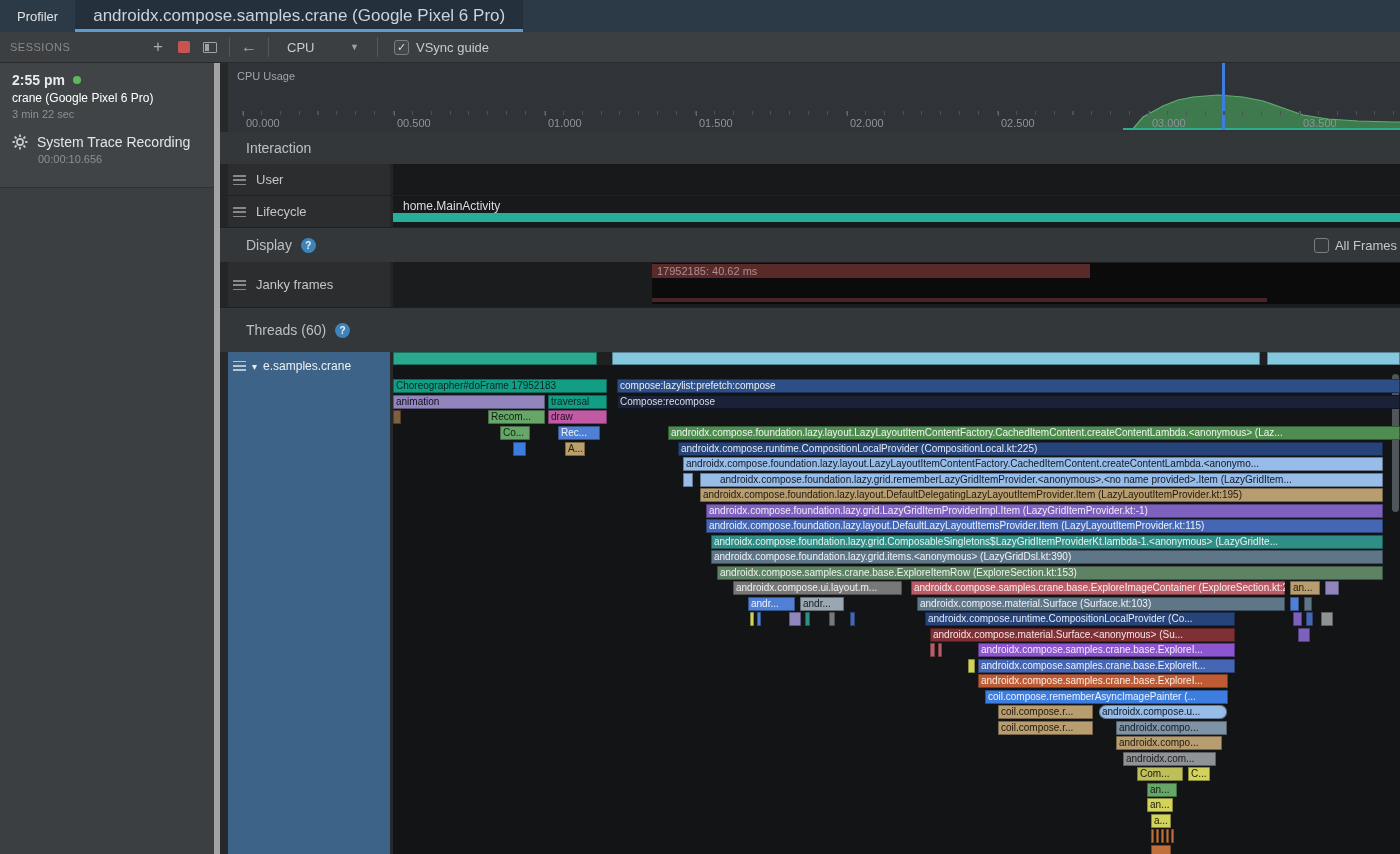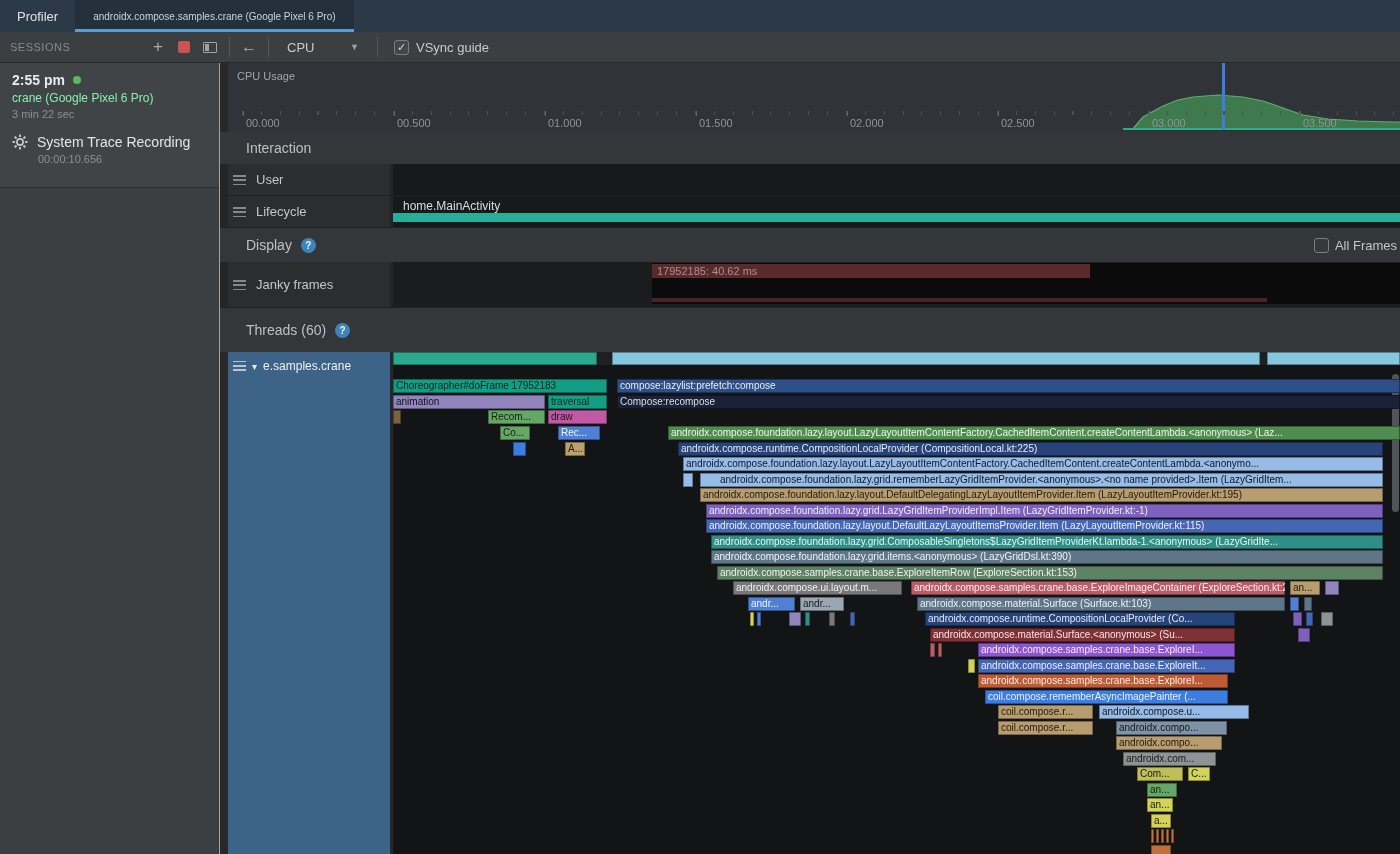--- a/index.html
+++ b/index.html
@@ -4,45 +4,45 @@
 <style>
   *{margin:0;padding:0;box-sizing:border-box}
   html,body{width:1400px;height:854px;overflow:hidden;background:#26282A;
     font-family:"Liberation Sans",sans-serif;-webkit-font-smoothing:antialiased}
   .page{position:relative;width:1400px;height:854px;background:#26282A}
 
   
   .topbar{position:absolute;top:0;left:0;right:0;height:32px;background:#2C3A47;display:flex;align-items:stretch}
   .app-title{color:#DFE3E6;font-size:13px;align-self:center;padding:0 17px}
   .tab{position:relative;display:flex;align-items:center;padding:0 18px;background:rgba(0,0,0,0.16)}
-  .tab span{color:#C9D4DC;font-size:10px}
+  .tab span{color:#C9D4DC;font-size:17px}
   .tab::after{content:'';position:absolute;left:0;right:0;bottom:0;height:3px;background:#5C9CD0}
 
   
   .toolbar{position:absolute;top:32px;left:0;right:0;height:31px;background:#3C3F41;border-bottom:1px solid #2A2A2A;display:flex;align-items:center}
   .sessions-label{color:#87898B;font-size:11px;letter-spacing:.5px;padding-left:10px;width:145px}
   .tb-btn{width:26px;height:24px;display:flex;align-items:center;justify-content:center;color:#A7ABAF;font-size:17px;cursor:pointer}
   .stop-sq{width:12px;height:12px;background:#C75450;border-radius:2px}
   .panel-ic{position:relative;width:14px;height:11px;border:1.5px solid #9FA3A7;border-radius:1px}
   .panel-ic::before{content:'';position:absolute;left:1px;top:1px;bottom:1px;width:4px;background:#9FA3A7}
   .sep{width:1px;height:20px;background:#54585B;margin:0 6px}
   .cpu-select{display:flex;align-items:center;justify-content:space-between;width:96px;padding:0 12px;color:#C7CBCE;font-size:13px;cursor:pointer}
   .cpu-select .caret{font-size:9px;color:#9FA3A7}
   .vsync{display:flex;align-items:center;gap:7px;color:#C7CBCE;font-size:13px;margin-left:10px;cursor:pointer}
   .checkbox{width:15px;height:15px;border:1px solid #7A7E82;border-radius:3px;background:#43474A;display:flex;align-items:center;justify-content:center;color:#D8DCDF;font-size:11px;line-height:1}
   .checkbox.empty{background:#35393C;color:transparent}
 
   
-  .sessions-panel{position:absolute;top:63px;left:0;width:220px;bottom:0;background:#3C3F41;border-right:1px solid #a3a3a3}
+  .sessions-panel{position:absolute;top:63px;left:0;width:220px;bottom:0;background:#3C3F41;border-right:6px solid #a3a3a3}
   .session-block{background:#404447;border-bottom:1px solid #2E3133;padding:7px 0 10px 0}
   .session-entry{padding:2px 12px 4px 12px;cursor:pointer}
   .session-time-row{display:flex;align-items:center;gap:8px}
   .session-time{color:#E8EBED;font-size:14px;font-weight:bold}
   .dot{width:8px;height:8px;border-radius:50%;background:#5EB95E}
-  .session-device{color:#86efac;font-size:12px;margin-top:3px}
+  .session-device{color:#ffffff;font-size:12px;margin-top:3px}
   .session-duration{color:#8C9093;font-size:11px;margin-top:3px}
   .session-recording{padding:10px 12px 0 12px;cursor:pointer}
   .rec-row{display:flex;align-items:center;gap:9px;color:#E3E6E8;font-size:14px}
   .rec-time{color:#8C9093;font-size:11px;margin:3px 0 12px 26px}
 
   
   .main{position:absolute;top:63px;left:220px;right:0;bottom:0;background:#26282A}
 
   
   .cpu-strip{position:absolute;top:0;left:8px;right:0;height:69px;background:#303438;overflow:hidden}
@@ -285,21 +285,21 @@
         <div class="fbar" style="left: 537px; top: 276px; width: 305px; height: 14px; background: rgb(126, 48, 52); color: rgb(245, 228, 229);">androidx.compose.material.Surface.&lt;anonymous&gt; (Su...</div>
         <div class="fbar" style="left: 905px; top: 276px; width: 12px; height: 14px; background: rgb(126, 96, 190);"></div>
         <div class="fbar" style="left: 537px; top: 291px; width: 5px; height: 14px; background: rgb(185, 92, 104);"></div>
         <div class="fbar" style="left: 545px; top: 291px; width: 4px; height: 14px; background: rgb(185, 92, 104);"></div>
         <div class="fbar" style="left: 585px; top: 291px; width: 257px; height: 14px; background: rgb(141, 85, 208); color: rgb(243, 236, 250);">androidx.compose.samples.crane.base.ExploreI...</div>
         <div class="fbar" style="left: 575px; top: 307px; width: 7px; height: 14px; background: rgb(211, 211, 92);"></div>
         <div class="fbar" style="left: 585px; top: 307px; width: 257px; height: 14px; background: rgb(69, 102, 180); color: rgb(235, 240, 248);">androidx.compose.samples.crane.base.ExploreIt...</div>
         <div class="fbar" style="left: 585px; top: 322px; width: 250px; height: 14px; background: rgb(190, 91, 53); color: rgb(248, 236, 230);">androidx.compose.samples.crane.base.ExploreI...</div>
         <div class="fbar" style="left: 592px; top: 338px; width: 243px; height: 14px; background: rgb(62, 125, 224); color: rgb(234, 241, 251);">coil.compose.rememberAsyncImagePainter (...</div>
         <div class="fbar" style="left: 605px; top: 353px; width: 95px; height: 14px; background: rgb(183, 157, 111); color: rgb(34, 26, 12);">coil.compose.r...</div>
-        <div class="fbar" style="left: 706px; top: 353px; width: 150px; height: 14px; background: rgb(151, 188, 232); color: rgb(16, 24, 38);">androidx.compose.u...</div>
+        <div class="fbar" style="left: 706px; top: 353px; width: 128px; height: 14px; background: rgb(151, 188, 232); color: rgb(16, 24, 38); border-radius: 7px;">androidx.compose.u...</div>
         <div class="fbar" style="left: 605px; top: 369px; width: 95px; height: 14px; background: rgb(183, 157, 111); color: rgb(34, 26, 12);">coil.compose.r...</div>
         <div class="fbar" style="left: 723px; top: 369px; width: 111px; height: 14px; background: rgb(127, 147, 166); color: rgb(20, 24, 28);">androidx.compo...</div>
         <div class="fbar" style="left: 723px; top: 384px; width: 106px; height: 14px; background: rgb(183, 157, 111); color: rgb(34, 26, 12);">androidx.compo...</div>
         <div class="fbar" style="left: 730px; top: 400px; width: 93px; height: 14px; background: rgb(143, 147, 150); color: rgb(23, 24, 26);">androidx.com...</div>
         <div class="fbar" style="left: 744px; top: 415px; width: 46px; height: 14px; background: rgb(191, 191, 89); color: rgb(32, 32, 12);">Com...</div>
         <div class="fbar" style="left: 795px; top: 415px; width: 22px; height: 14px; background: rgb(211, 211, 92); color: rgb(32, 32, 12);">C...</div>
         <div class="fbar" style="left: 754px; top: 431px; width: 30px; height: 14px; background: rgb(102, 166, 103); color: rgb(18, 32, 18);">an...</div>
         <div class="fbar" style="left: 754px; top: 446px; width: 26px; height: 14px; background: rgb(211, 211, 92); color: rgb(32, 32, 12);">an...</div>
         <div class="fbar" style="left: 758px; top: 462px; width: 20px; height: 14px; background: rgb(211, 211, 92); color: rgb(32, 32, 12);">a...</div>
         <div class="fbar" style="left: 758px; top: 477px; width: 3px; height: 14px; background: rgb(192, 112, 58);"></div>

